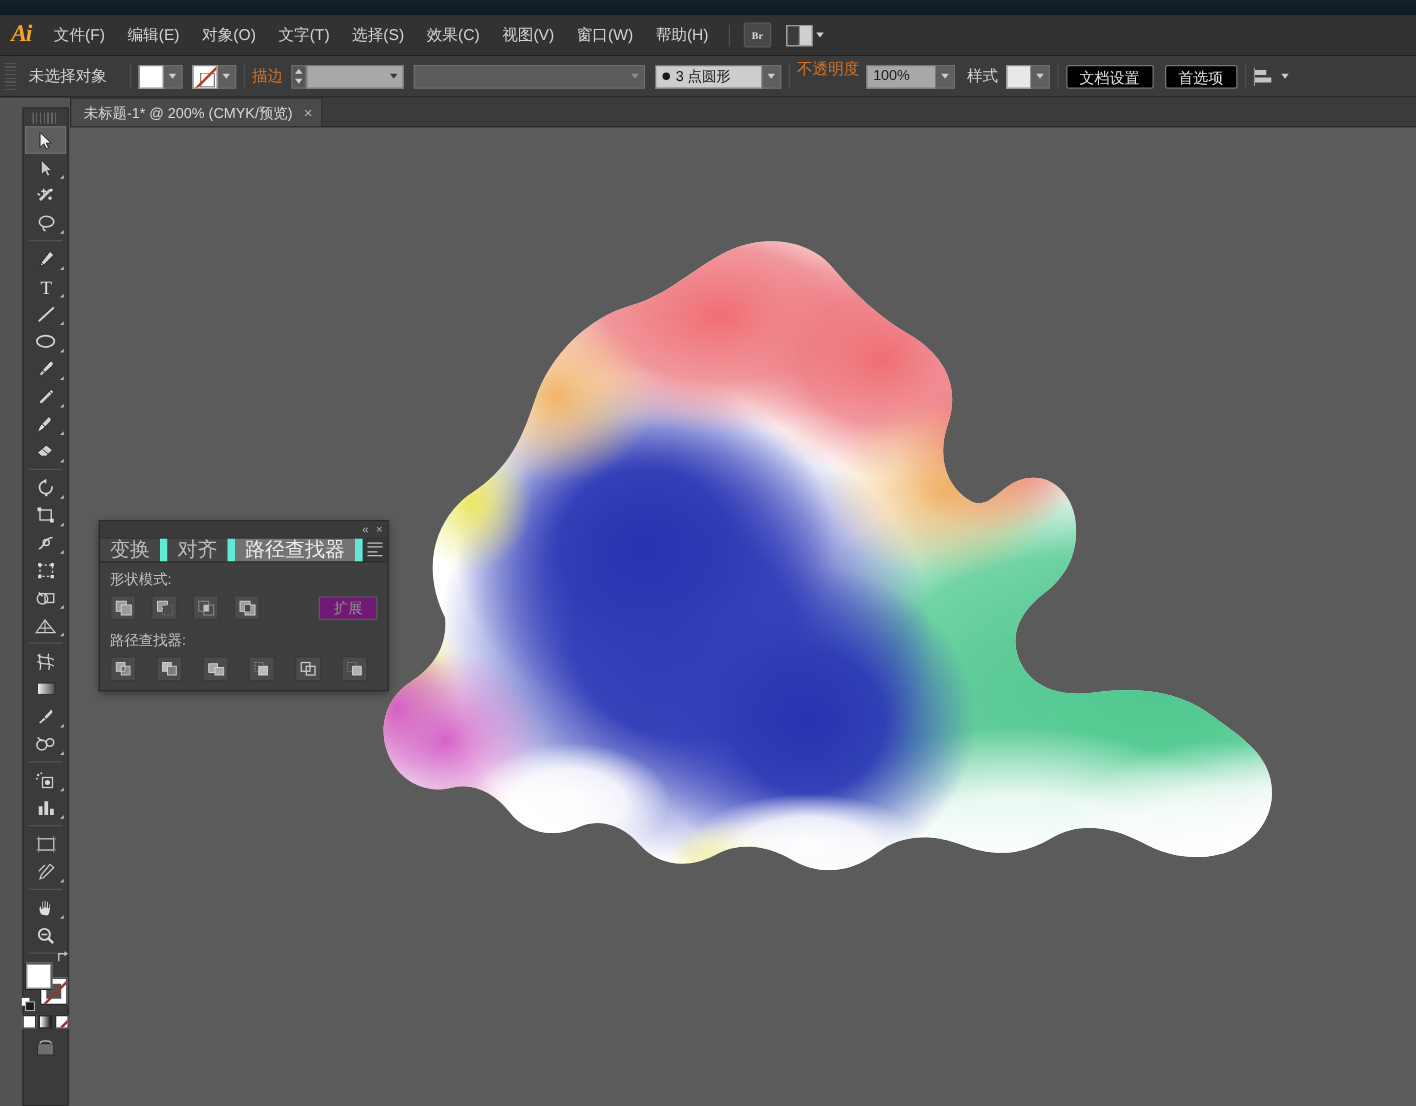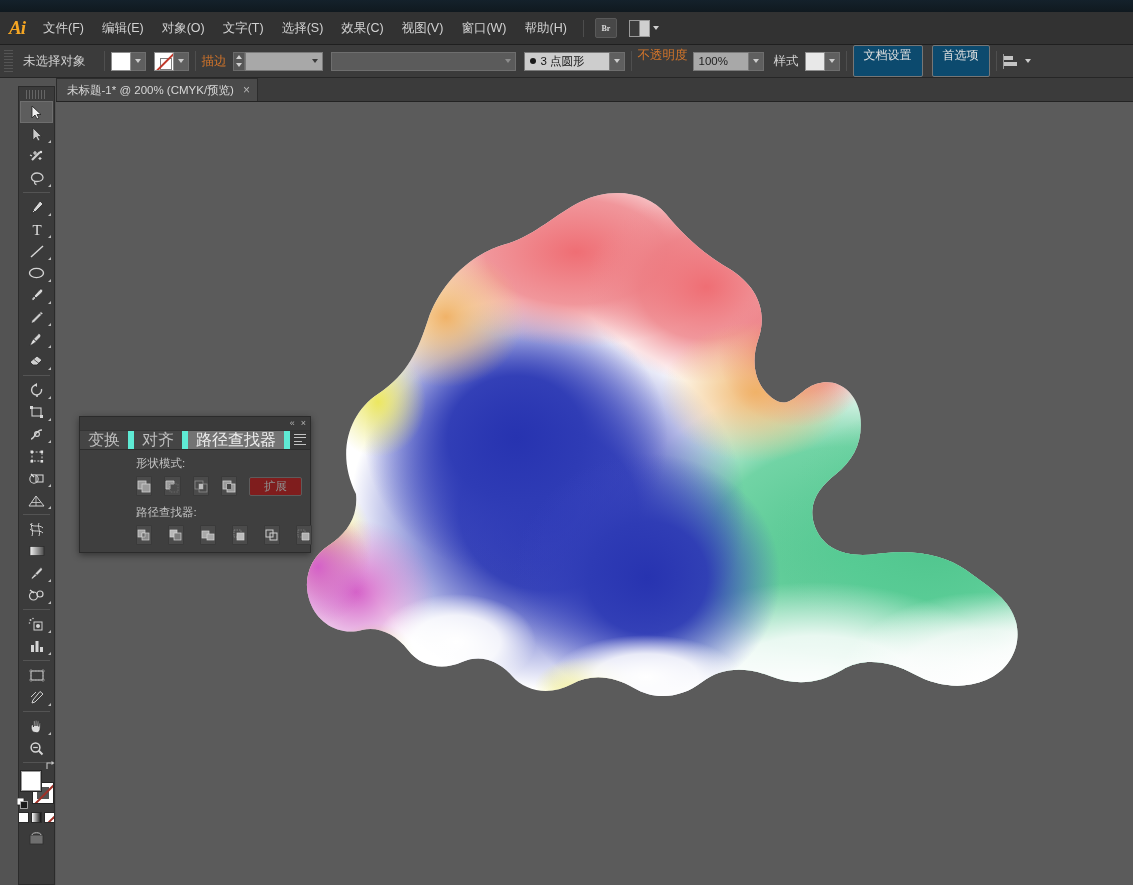--- a/index.html
+++ b/index.html
@@ -113,21 +113,21 @@
     height:19px; width:86px; background:#cdcdcd; border:1px solid #7a7a7a;
     display:flex; align-items:center; padding:0 5px; gap:5px;
     color:#141414; font-size:11.5px; white-space:nowrap;
   }
   .brush-dot{ width:6px;height:6px;border-radius:50%;background:#1a1a1a; flex:none;}
   .op-field{
     height:19px;width:56px;background:#a8a8a8;border:1px solid #7a7a7a;
     display:flex;align-items:center;padding:0 5px;color:#1e1e1e;font-size:11.5px;
   }
   .btn-flat{
-    height:32px; padding:0 10px; background:#0c4a6e; border:1px solid #767676;
+    height:19px; padding:0 10px; background:#000000; border:1px solid #767676;
     border-radius:2px; color:#e0e0e0; font-size:12px; line-height:18px; white-space:nowrap;
   }
 
   
   .tabstrip{
     position:absolute; left:56px; top:78px; width:1077px; height:24px;
     background:#3b3b3b; border-bottom:1px solid #232323;
     display:flex; align-items:flex-end;
   }
   .doctab{
@@ -215,29 +215,29 @@
   .pmenu{
     position:absolute; right:4px; top:3px; width:12px;height:11px;
     display:flex; flex-direction:column; justify-content:space-between;
   }
   .pmenu i{ height:1px; background:#c2c2c2; }
   .pmenu i:nth-child(1){ width:12px; }
   .pmenu i:nth-child(2){ width:12px; }
   .pmenu i:nth-child(3){ width:8px; }
   .pmenu i:nth-child(4){ width:12px; }
 
-  .panel-body{ padding:6px 8px 0;margin-left:48px; }
+  .panel-body{ padding:6px 8px 0; }
   .sec-label{ font-size:11.5px; color:#c2c2c2; margin-bottom:5px; }
   .row{ display:flex; align-items:center; gap:12px; margin-bottom:9px; }
   .pf-btn{
     width:21px;height:20px; background:#4b4b4b; border:1px solid #3a3a3a;
     display:flex; align-items:center; justify-content:center; border-radius:1px;
   }
   .expand-btn{
-    margin-left:auto; width:70px;height:19px; background:#7f1d1d; border:1px solid #5c5c5c;
+    margin-left:auto; width:47px;height:19px; background:#701a75; border:1px solid #5c5c5c;
     border-radius:2px; display:flex; align-items:center; justify-content:center;
     font-size:11.5px; color:#8e8e8e;
   }
   .row2{ display:flex; align-items:center; gap:16px; }
 </style>
 </head>
 <body>
 
 <div id="app">
 

